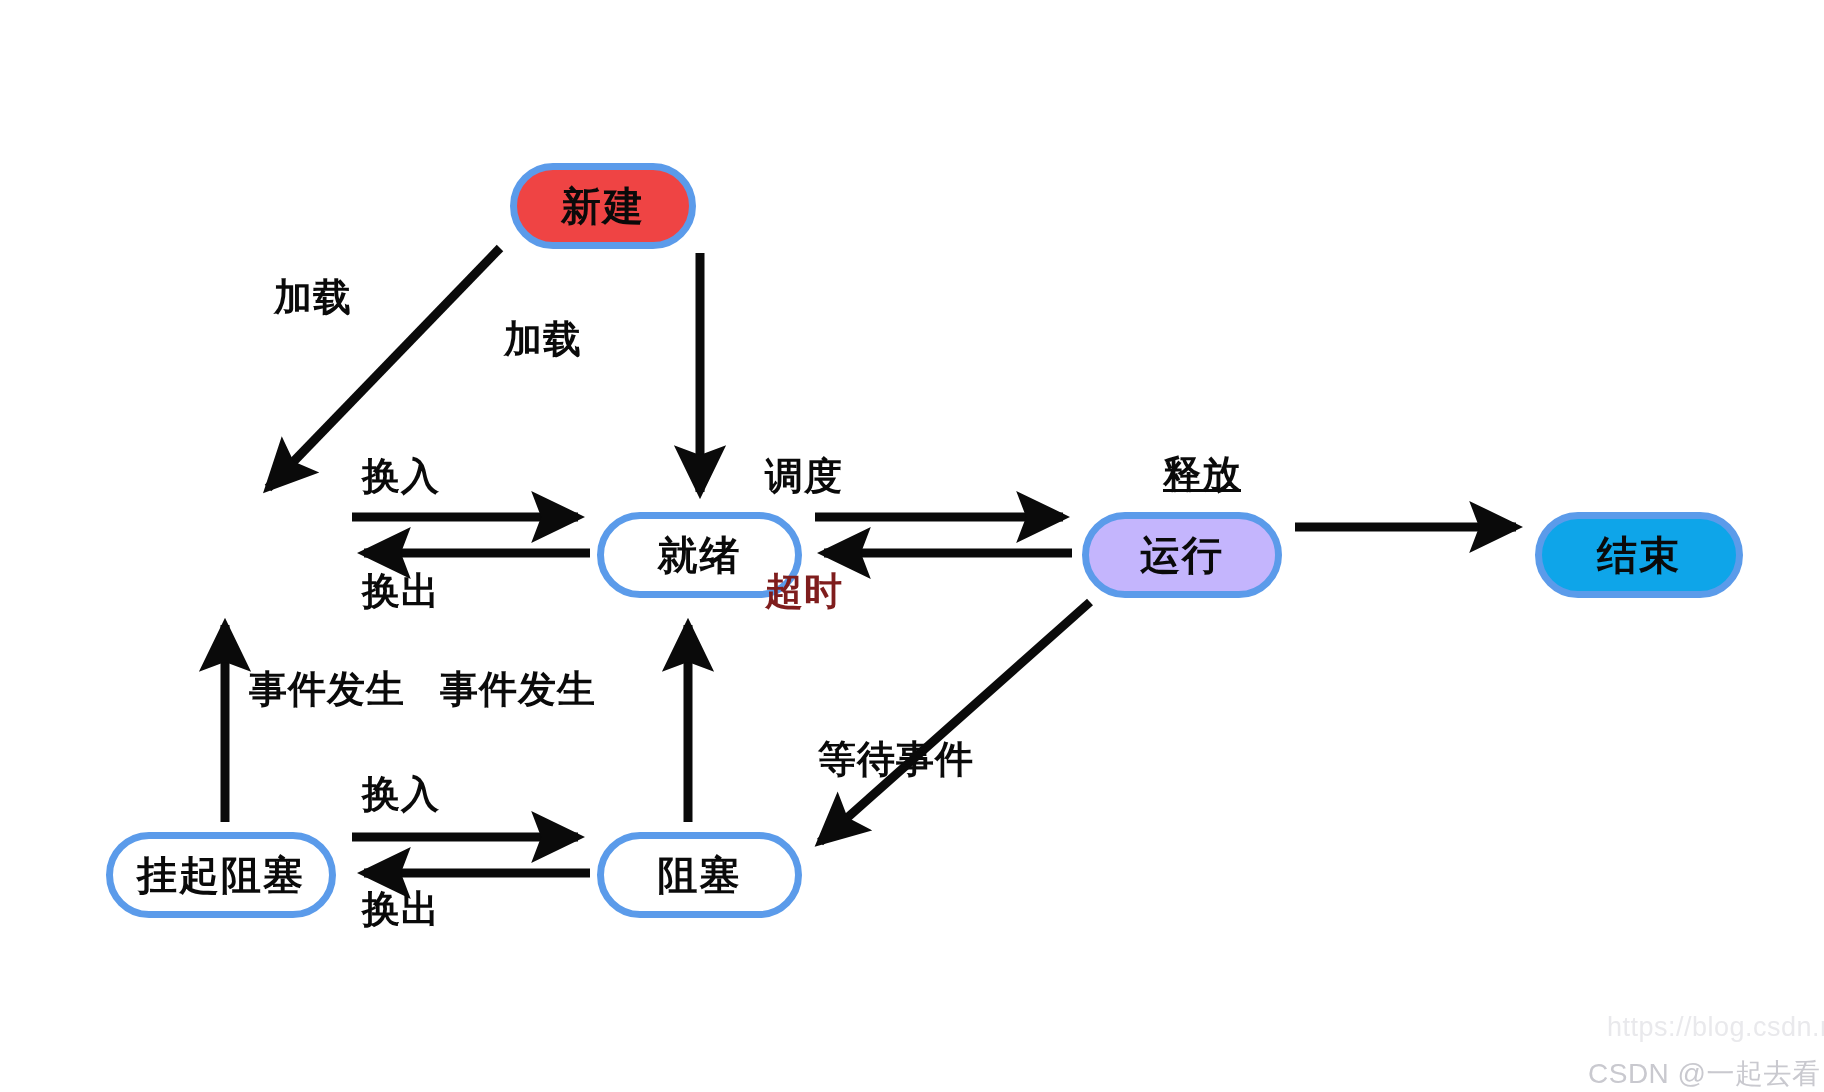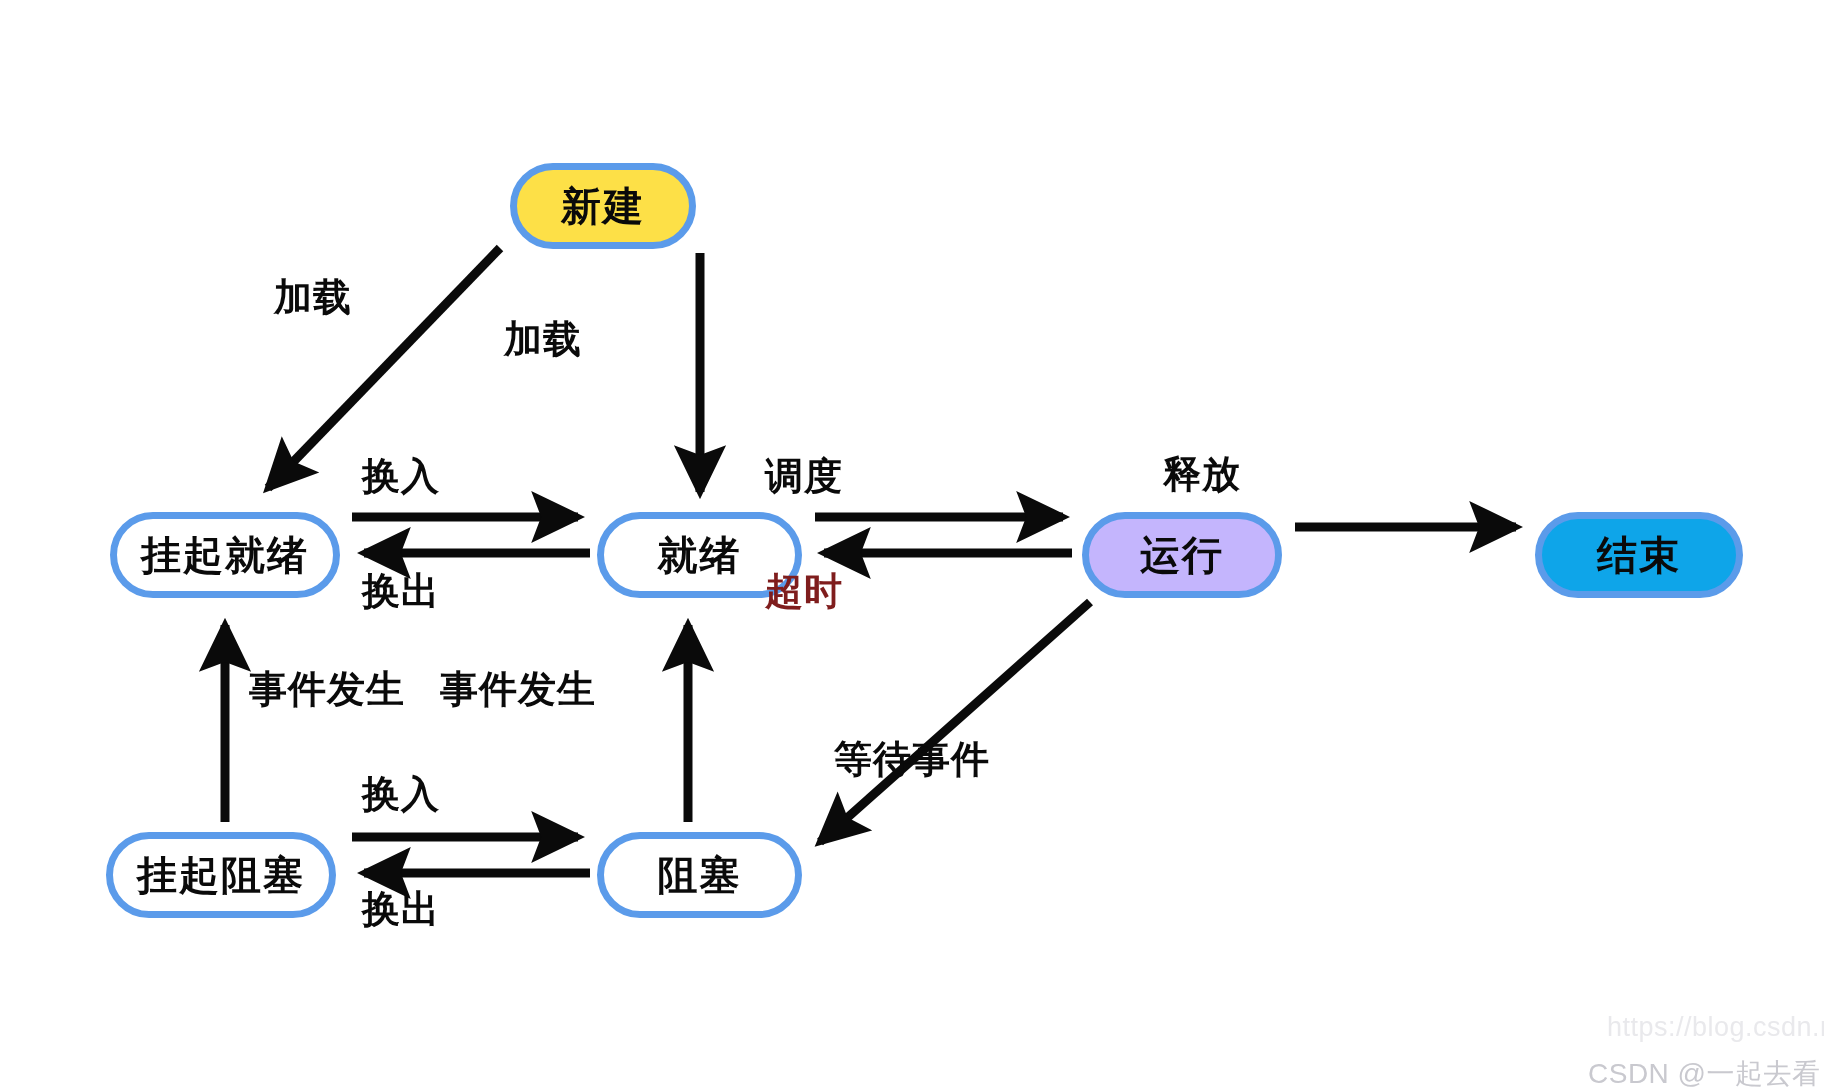--- a/index.html
+++ b/index.html
@@ -95,27 +95,24 @@
 
     <line x1="688" y1="822" x2="688" y2="625" stroke="#0a0a0a" stroke-width="9" marker-end="url(#arrowhead)"></line>
 
     <line x1="1090" y1="602" x2="820" y2="842" stroke="#0a0a0a" stroke-width="9" marker-end="url(#arrowhead)"></line>
 
     <line x1="352" y1="837" x2="578" y2="837" stroke="#0a0a0a" stroke-width="9" marker-end="url(#arrowhead)"></line>
 
     <line x1="590" y1="873" x2="364" y2="873" stroke="#0a0a0a" stroke-width="9" marker-end="url(#arrowhead)"></line>
   </svg>
 
-  <div class="node" style="left: 510px; top: 163px; width: 186px; height: 86px; font-size: 40px; border-color: rgb(91, 155, 234); background: #fde047; color: rgb(10, 10, 10);">
+  <div class="node" style="left: 510px; top: 163px; width: 186px; height: 86px; font-size: 40px; border-color: rgb(91, 155, 234); background: #ef4444; color: rgb(10, 10, 10);">
     <span class="node-label">新建</span>
   </div>
 
-  <div class="node" style="left: 110px; top: 512px; width: 230px; height: 86px; font-size: 40px; border-color: rgb(91, 155, 234); background: rgb(255, 255, 255); color: rgb(10, 10, 10);">
-    <span class="node-label">挂起就绪</span>
-  </div>
 
   <div class="node" style="left: 597px; top: 512px; width: 205px; height: 86px; font-size: 40px; border-color: rgb(91, 155, 234); background: rgb(255, 255, 255); color: rgb(10, 10, 10);">
     <span class="node-label">就绪</span>
   </div>
 
   <div class="node" style="left: 1082px; top: 512px; width: 200px; height: 86px; font-size: 40px; border-color: rgb(91, 155, 234); background: #c4b5fd; color: rgb(10, 10, 10);">
     <span class="node-label">运行</span>
   </div>
 
   <div class="node" style="left: 1535px; top: 512px; width: 208px; height: 86px; font-size: 40px; border-color: rgb(91, 155, 234); background: #0ea5e9; color: rgb(10, 10, 10);">
@@ -129,23 +126,23 @@
   <div class="node" style="left: 597px; top: 832px; width: 205px; height: 86px; font-size: 40px; border-color: rgb(91, 155, 234); background: rgb(255, 255, 255); color: rgb(10, 10, 10);">
     <span class="node-label">阻塞</span>
   </div>
 
   <div class="edge-label" style="left: 274px; top: 278px; font-size: 38px; color: rgb(10, 10, 10);">加载</div>
   <div class="edge-label" style="left: 504px; top: 320px; font-size: 38px; color: rgb(10, 10, 10);">加载</div>
   <div class="edge-label" style="left: 362px; top: 457px; font-size: 38px; color: rgb(10, 10, 10);">换入</div>
   <div class="edge-label" style="left: 362px; top: 572px; font-size: 38px; color: rgb(10, 10, 10);">换出</div>
   <div class="edge-label" style="left: 765px; top: 457px; font-size: 38px; color: rgb(10, 10, 10);">调度</div>
   <div class="edge-label" style="left: 765px; top: 572px; font-size: 38px; color: #7f1d1d;">超时</div>
-  <div class="edge-label" style="left: 1163px; top: 455px; font-size: 38px; color: rgb(10, 10, 10);">释放</div>
+  <div class="edge-label" style="left: 1163px; top: 455px; font-size: 38px; color: rgb(10, 10, 10); text-decoration: underline;">释放</div>
   <div class="edge-label" style="left: 249px; top: 670px; font-size: 38px; color: rgb(10, 10, 10);">事件发生</div>
   <div class="edge-label" style="left: 440px; top: 670px; font-size: 38px; color: rgb(10, 10, 10);">事件发生</div>
-  <div class="edge-label" style="left: 818px; top: 740px; font-size: 38px; color: rgb(10, 10, 10); margin-left: 16px;">等待事件</div>
+  <div class="edge-label" style="left: 818px; top: 740px; font-size: 38px; color: rgb(10, 10, 10);">等待事件</div>
   <div class="edge-label" style="left: 362px; top: 775px; font-size: 38px; color: rgb(10, 10, 10);">换入</div>
   <div class="edge-label" style="left: 362px; top: 890px; font-size: 38px; color: rgb(10, 10, 10);">换出</div>
 
   <div class="wm wm-url" style="left: 1607px; top: 1012px; color: rgb(233, 233, 236);">https://blog.csdn.net/jinixin</div>
   <div class="wm wm-user" style="left: 1588px; top: 1055px; color: rgb(201, 201, 207);">CSDN @一起去看日落吗</div>
 
 </div>
 
 </body></html>

